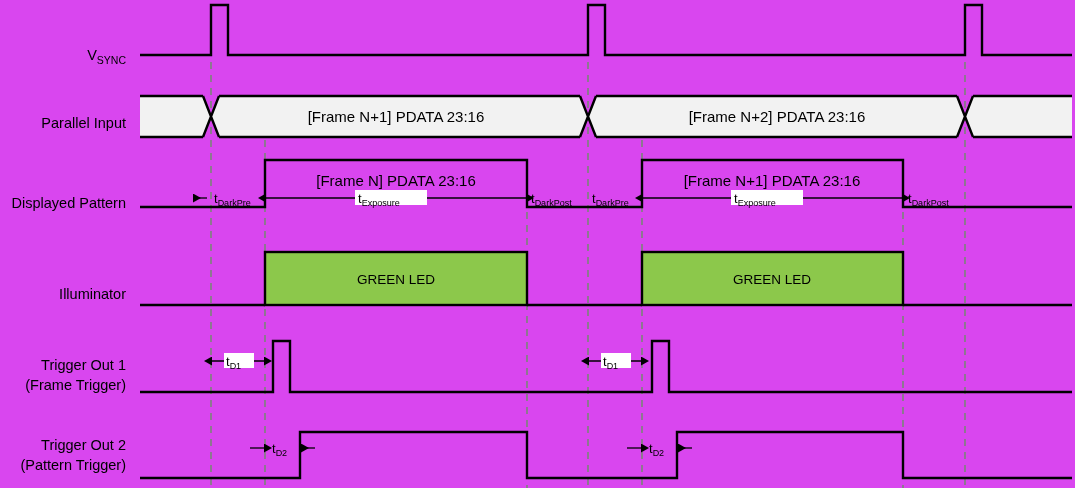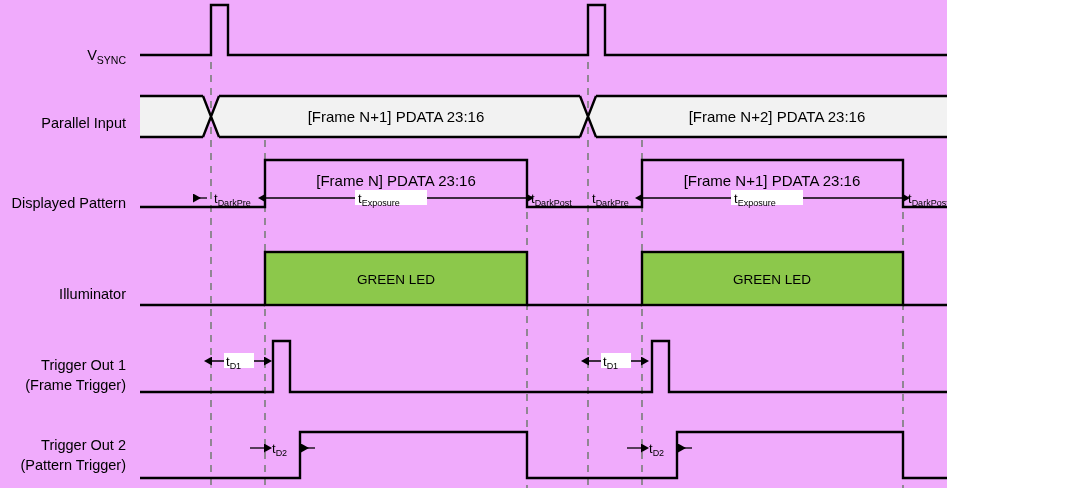--- a/index.html
+++ b/index.html
@@ -5,23 +5,23 @@
   html, body {
     margin: 0;
     padding: 0;
     background: #ffffff;
   }
   body {
     font-family: "Liberation Sans", sans-serif;
   }
   #diagram-root {
     position: relative;
-    width: 947px;
+    width: 1075px;
     height: 488px;
-    background: #f0abfc;
+    background: #d946ef;
     overflow: hidden;
   }
   svg#timing-svg {
     display: block;
     width: 1075px;
     height: 488px;
   }
   .row-label {
     font-family: "Liberation Sans", sans-serif;
     font-size: 14.5px;

